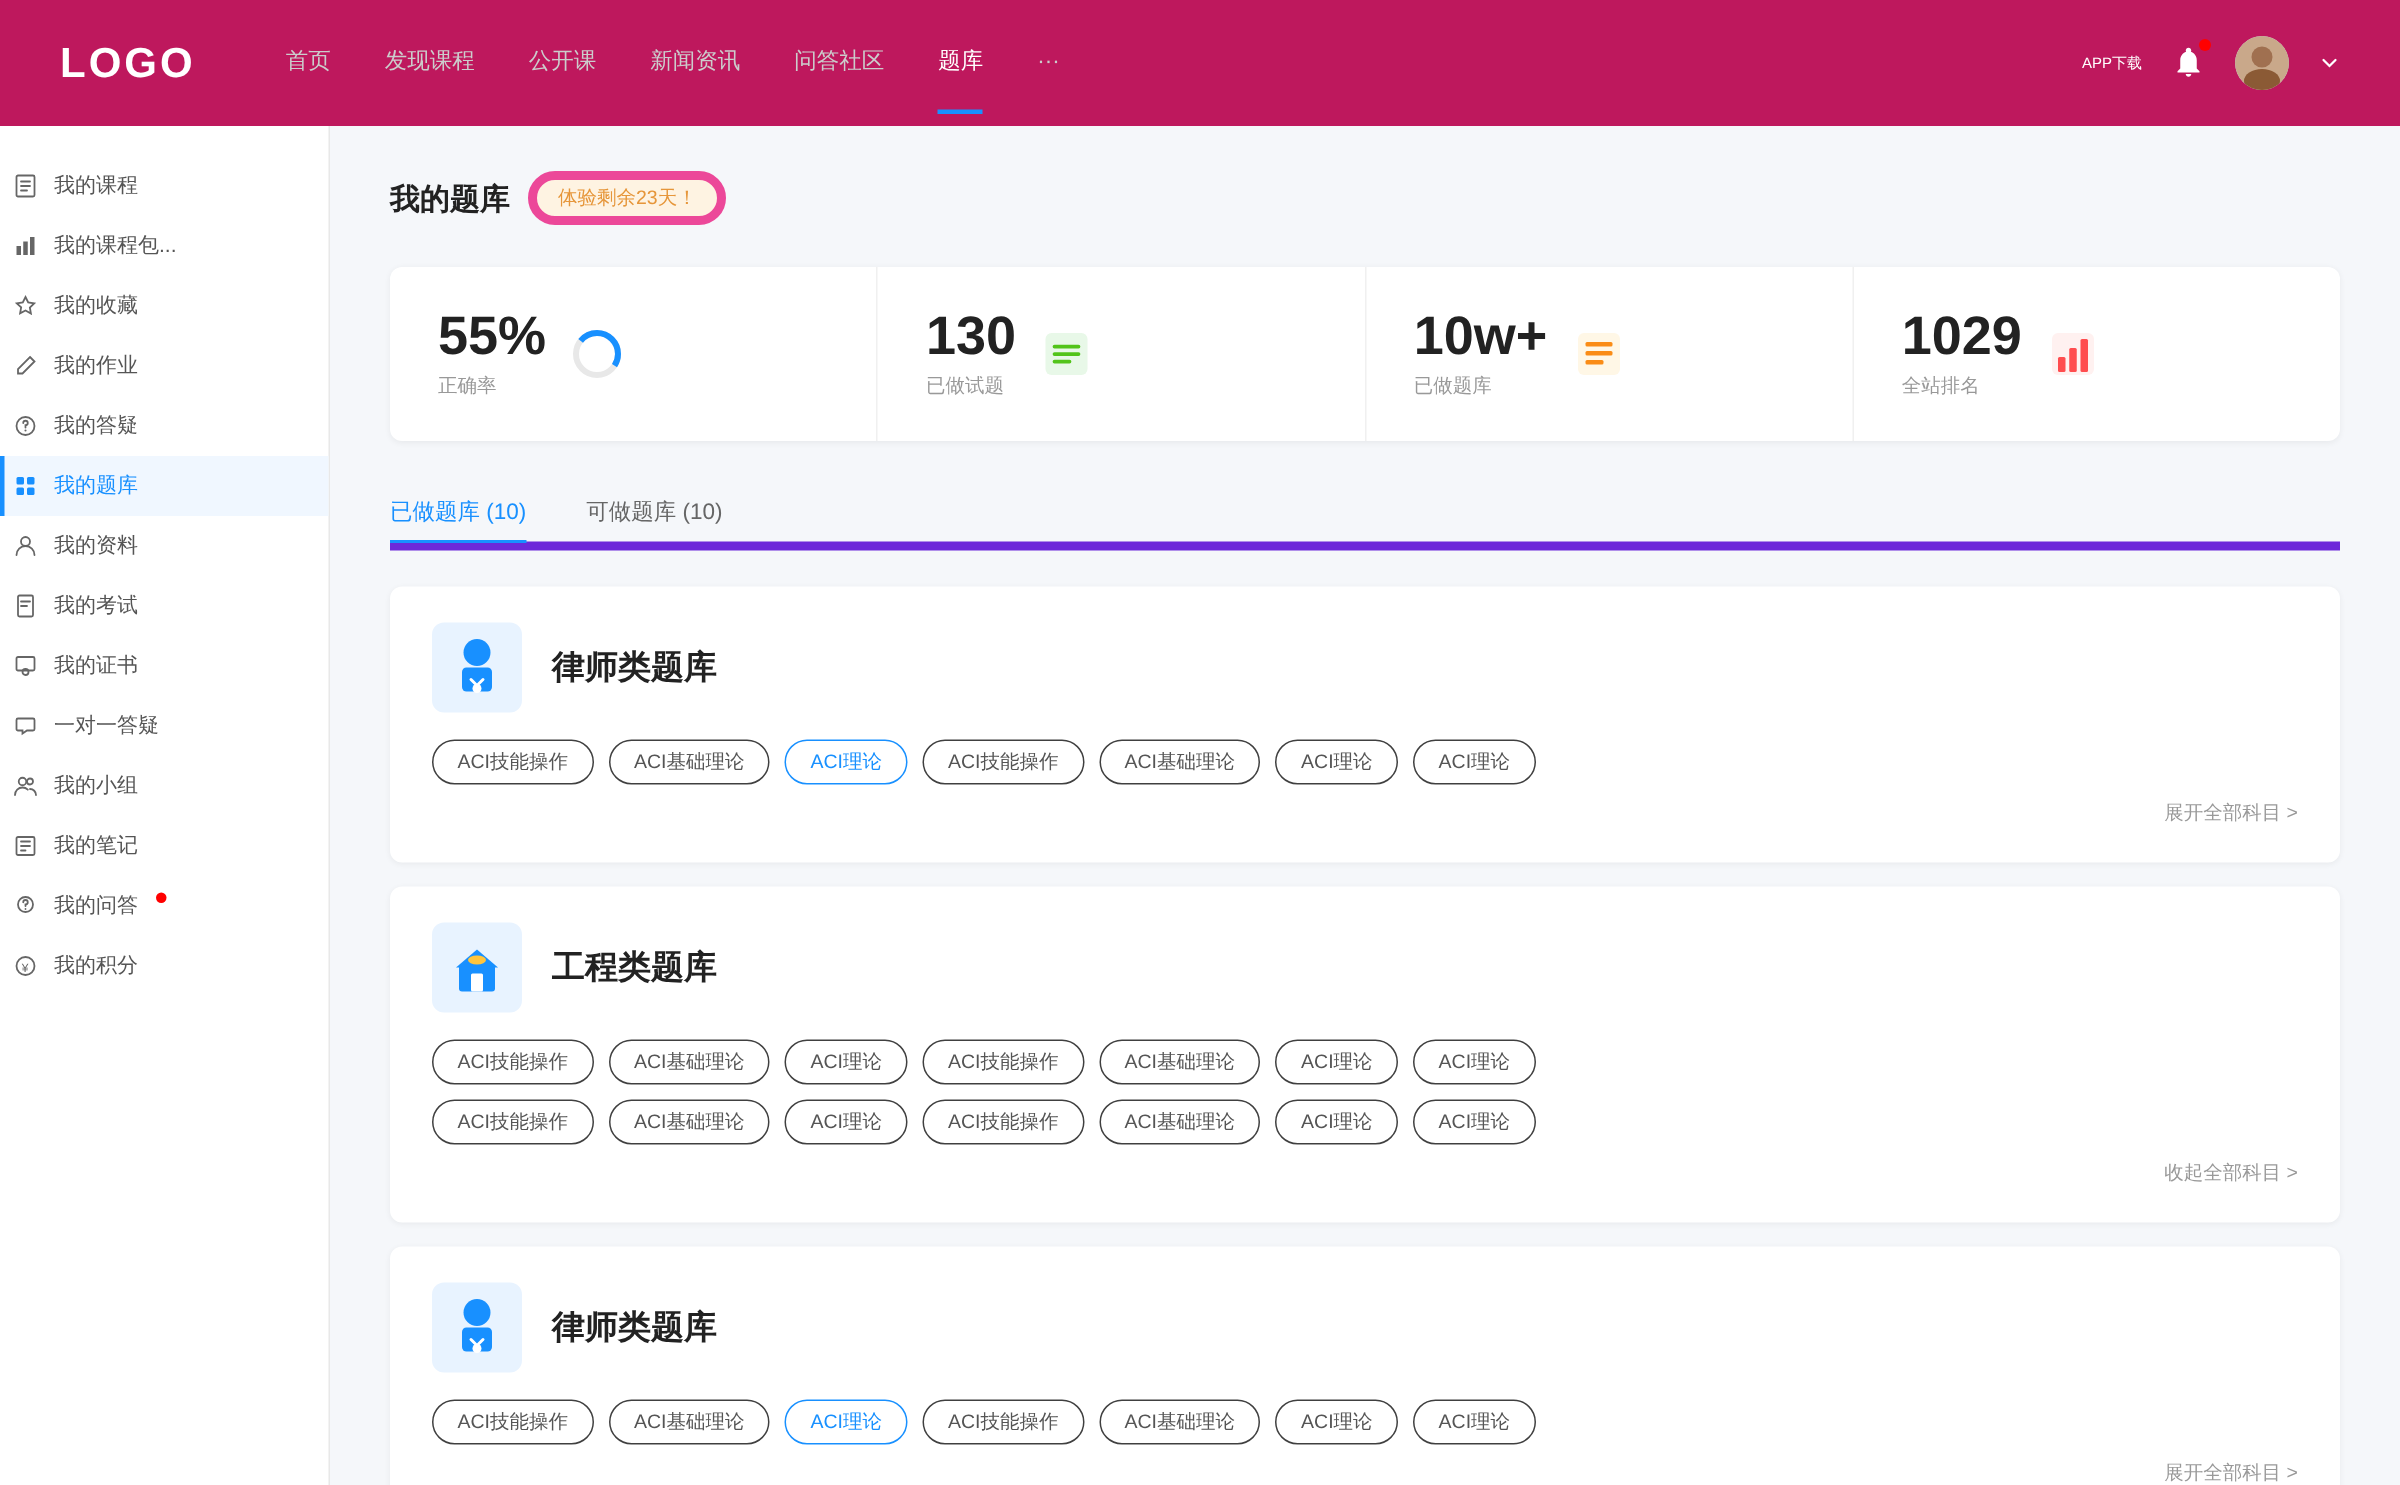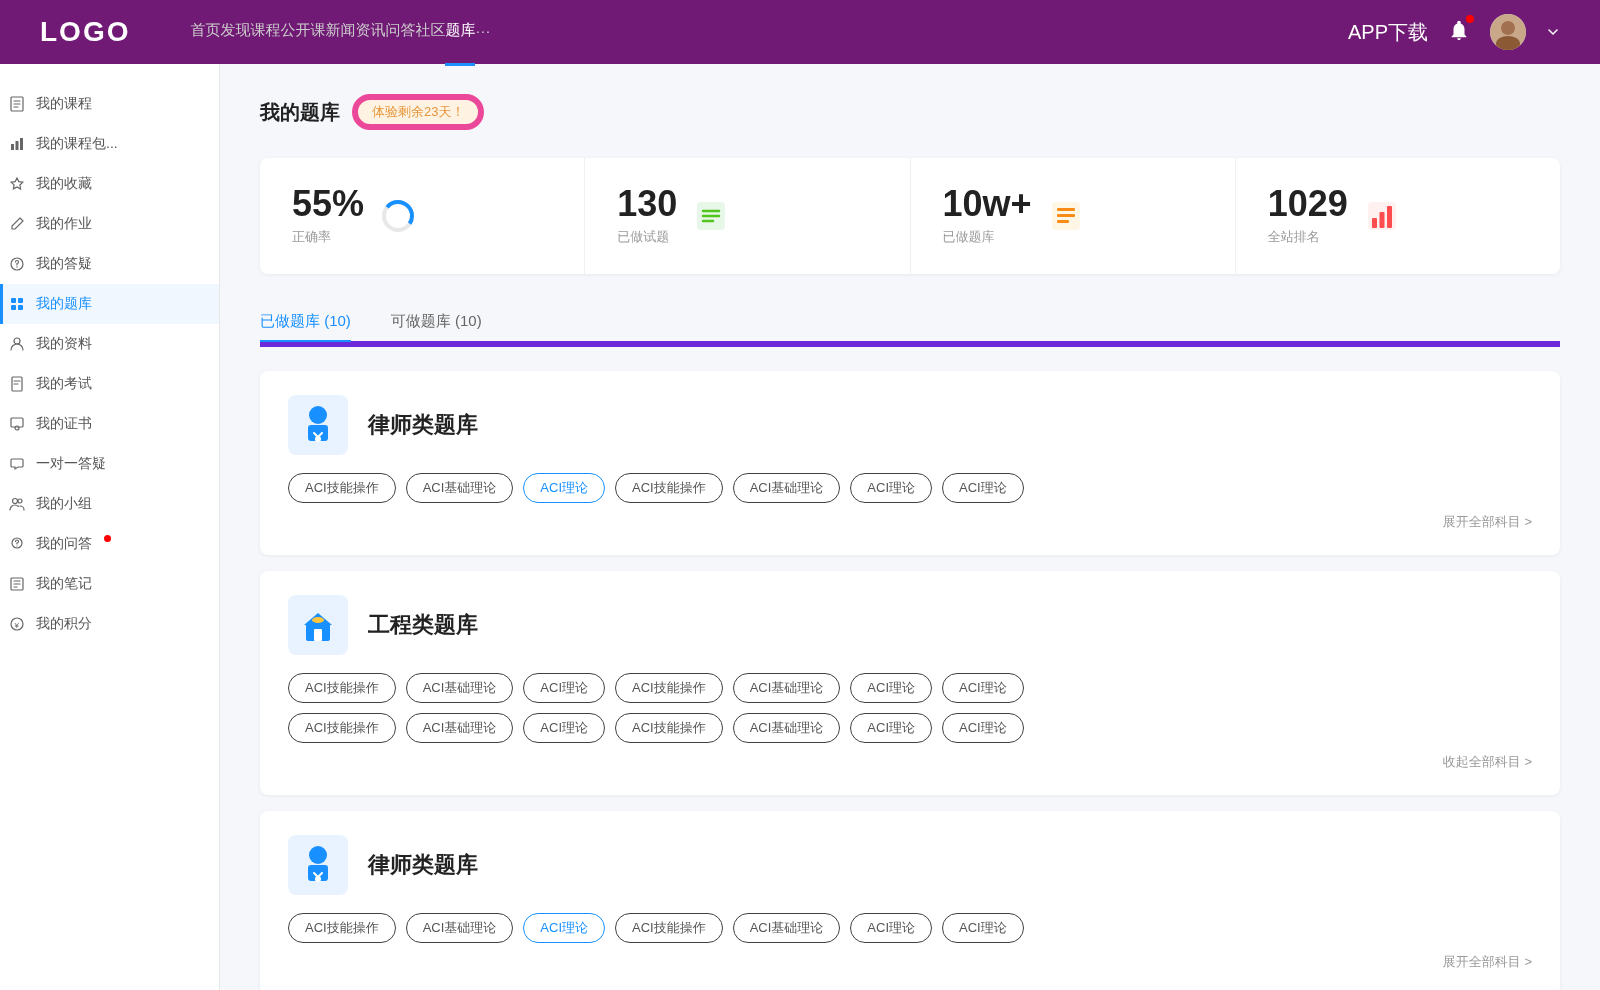--- a/index.html
+++ b/index.html
@@ -1,36 +1,37 @@
 <!DOCTYPE html>
 <html><head>
   <meta charset="utf-8">
   <style>
     * { box-sizing: border-box; margin: 0; padding: 0; }
     body { font-family: -apple-system, BlinkMacSystemFont, 'PingFang SC', 'Microsoft YaHei', sans-serif; background: #f0f2f5; color: #333; }
 
     
     .navbar {
-      background: #701a75;
-      height: 64px;
+      background: #be185d;
+      height: 84px;
       display: flex;
       align-items: center;
       padding: 0 40px;
       position: relative;
     }
     .navbar-logo {
       color: white;
       font-size: 28px;
       font-weight: bold;
       letter-spacing: 2px;
       margin-right: 60px;
     }
     .navbar-links {
       display: flex;
       align-items: center;
+      gap: 36px;
       flex: 1;
     }
     .navbar-link {
       color: #ccc;
       font-size: 15px;
       cursor: pointer;
       position: relative;
       padding-bottom: 4px;
     }
     .navbar-link.active {
@@ -42,21 +43,21 @@
       bottom: -22px;
       left: 0; right: 0;
       height: 3px;
       background: #1890ff;
     }
     .navbar-right {
       display: flex;
       align-items: center;
       gap: 20px;
       color: white;
-      font-size: 20px;
+      font-size: 10px;
     }
     .app-download { cursor: pointer; }
     .bell-icon {
       position: relative;
       cursor: pointer;
     }
     .bell-badge {
       position: absolute;
       top: -4px; right: -4px;
       width: 8px; height: 8px;
@@ -437,36 +438,36 @@
             <circle cx="11" cy="5" r="2" stroke="#666" stroke-width="1.2" fill="none"></circle>
             <path d="M1 14c0-2.76 2.24-5 5-5 1.38 0 2.63.56 3.54 1.46" stroke="#666" stroke-width="1.2" stroke-linecap="round" fill="none"></path>
             <path d="M11 10c2.21 0 4 1.79 4 4" stroke="#666" stroke-width="1.2" stroke-linecap="round" fill="none"></path>
           </svg>
         </span>
         <span>我的小组</span>
       </li>
       <li class="sidebar-item">
         <span class="sidebar-icon">
           <svg width="16" height="16" viewBox="0 0 16 16" fill="none">
+            <rect x="2" y="2" width="12" height="12" rx="1" stroke="#666" stroke-width="1.2" fill="none"></rect>
+            <path d="M5 5h6M5 8h6M5 11h3" stroke="#666" stroke-width="1.2" stroke-linecap="round"></path>
+          </svg>
+        </span>
+        <span>我的笔记</span>
+      </li>
+      <li class="sidebar-item">
+        <span class="sidebar-icon">
+          <svg width="16" height="16" viewBox="0 0 16 16" fill="none">
             <circle cx="8" cy="7" r="5" stroke="#666" stroke-width="1.2" fill="none"></circle>
             <path d="M6.5 5.5C6.5 4.67 7.17 4 8 4s1.5.67 1.5 1.5c0 .83-.67 1.5-1.5 1.5v1" stroke="#666" stroke-width="1.2" stroke-linecap="round"></path>
             <circle cx="8" cy="10" r=".6" fill="#666"></circle>
           </svg>
         </span>
         <span>我的问答</span>
         <span class="sidebar-dot"></span>
-      </li>
-      <li class="sidebar-item">
-        <span class="sidebar-icon">
-          <svg width="16" height="16" viewBox="0 0 16 16" fill="none">
-            <rect x="2" y="2" width="12" height="12" rx="1" stroke="#666" stroke-width="1.2" fill="none"></rect>
-            <path d="M5 5h6M5 8h6M5 11h3" stroke="#666" stroke-width="1.2" stroke-linecap="round"></path>
-          </svg>
-        </span>
-        <span>我的笔记</span>
       </li>
       <li class="sidebar-item">
         <span class="sidebar-icon">
           <svg width="16" height="16" viewBox="0 0 16 16" fill="none">
             <circle cx="8" cy="8" r="6" stroke="#666" stroke-width="1.2" fill="none"></circle>
             <text x="5.5" y="12" font-size="8" fill="#666">¥</text>
           </svg>
         </span>
         <span>我的积分</span>
       </li>

